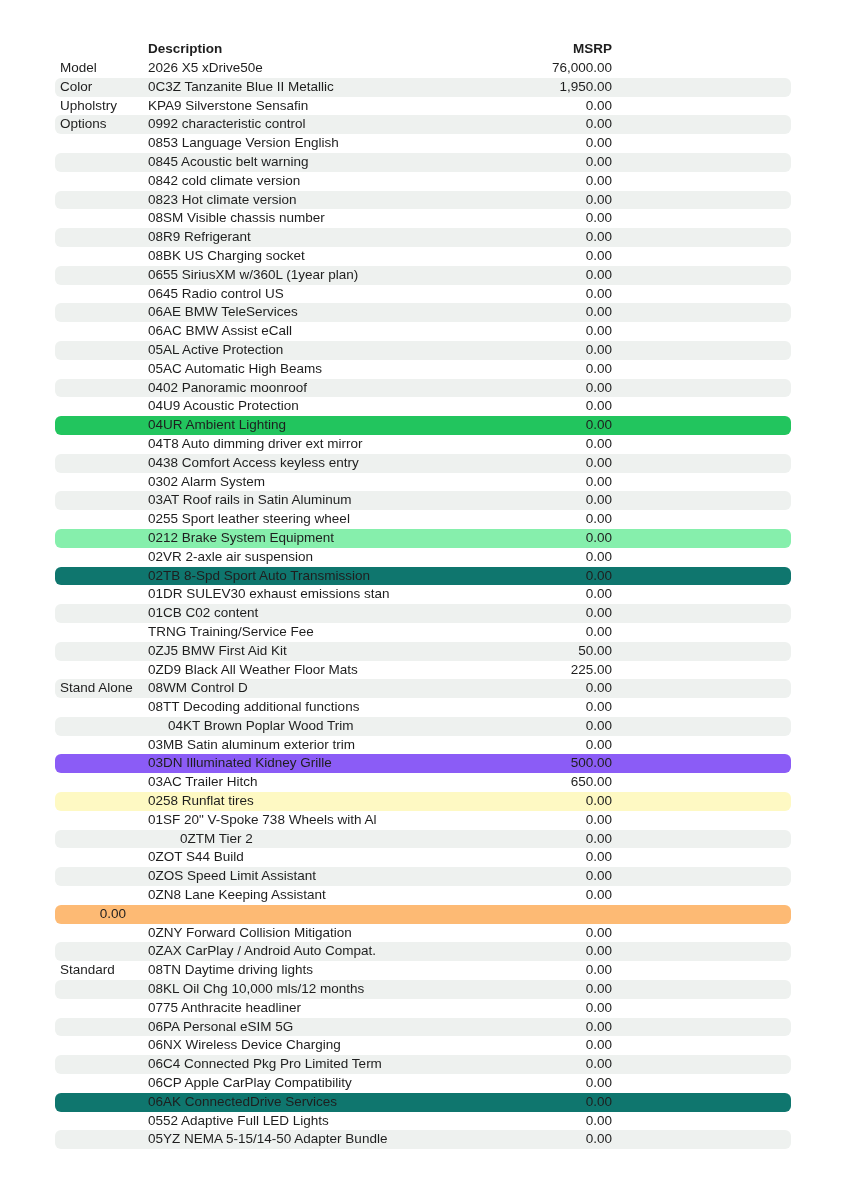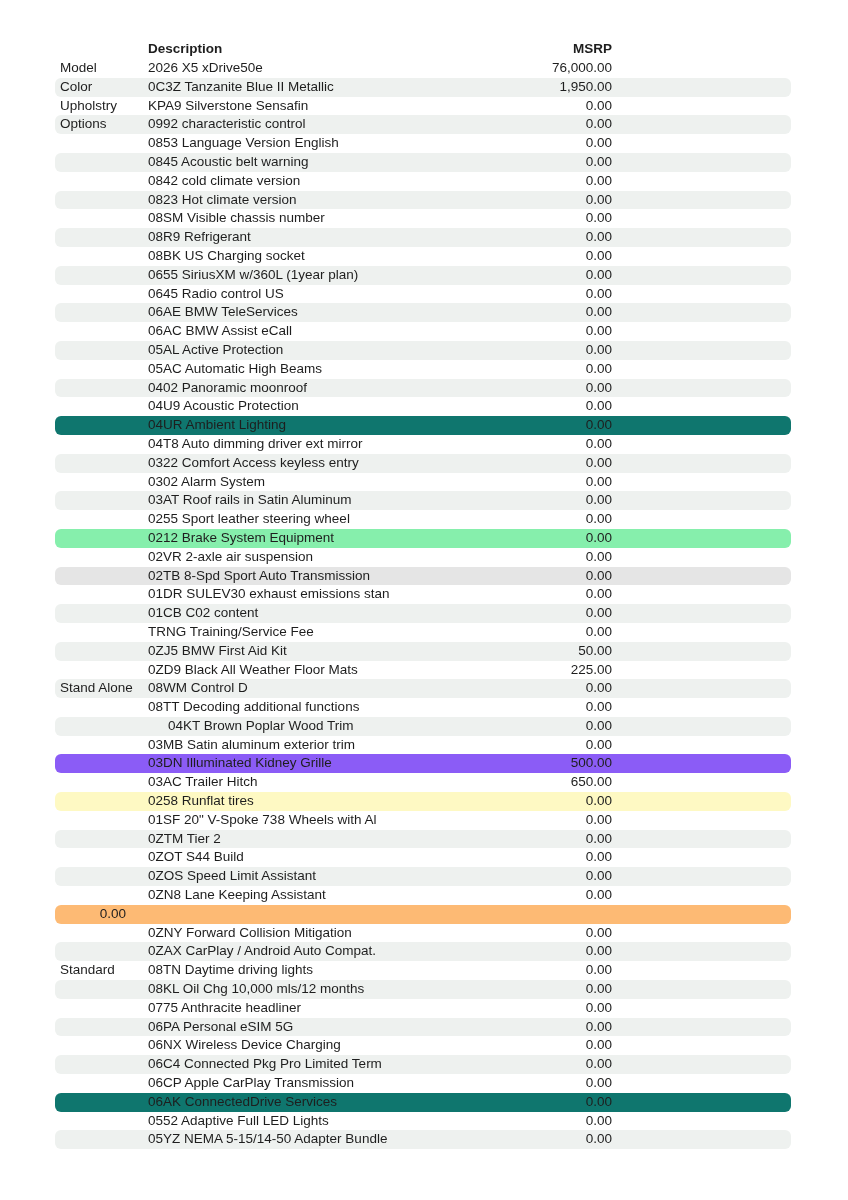--- a/index.html
+++ b/index.html
@@ -166,33 +166,33 @@
         <div class="trow striped" style="background: rgb(238, 241, 239);">
           <span class="cell-cat"></span>
           <span class="cell-desc">0402 Panoramic moonroof</span>
           <span class="cell-msrp">0.00</span>
         </div>
         <div class="trow">
           <span class="cell-cat"></span>
           <span class="cell-desc">04U9 Acoustic Protection</span>
           <span class="cell-msrp">0.00</span>
         </div>
-        <div class="trow striped" style="background: #0f766e; justify-content: flex-end;">
+        <div class="trow striped" style="background: #22c55e; justify-content: flex-end;">
           <span class="cell-cat"></span>
           <span class="cell-desc">04UR Ambient Lighting</span>
           <span class="cell-msrp">0.00</span>
         </div>
         <div class="trow">
           <span class="cell-cat"></span>
           <span class="cell-desc">04T8 Auto dimming driver ext mirror</span>
           <span class="cell-msrp">0.00</span>
         </div>
         <div class="trow striped" style="background: rgb(238, 241, 239);">
           <span class="cell-cat"></span>
-          <span class="cell-desc">0322 Comfort Access keyless entry</span>
+          <span class="cell-desc">0438 Comfort Access keyless entry</span>
           <span class="cell-msrp">0.00</span>
         </div>
         <div class="trow">
           <span class="cell-cat"></span>
           <span class="cell-desc">0302 Alarm System</span>
           <span class="cell-msrp">0.00</span>
         </div>
         <div class="trow striped" style="background: rgb(238, 241, 239);">
           <span class="cell-cat"></span>
           <span class="cell-desc">03AT Roof rails in Satin Aluminum</span>
@@ -206,21 +206,21 @@
         <div class="trow striped" style="background: #86efac;">
           <span class="cell-cat"></span>
           <span class="cell-desc">0212 Brake System Equipment</span>
           <span class="cell-msrp">0.00</span>
         </div>
         <div class="trow">
           <span class="cell-cat"></span>
           <span class="cell-desc">02VR 2-axle air suspension</span>
           <span class="cell-msrp">0.00</span>
         </div>
-        <div class="trow striped" style="background: #e5e5e5; align-items: center;">
+        <div class="trow striped" style="background: #0f766e; align-items: center;">
           <span class="cell-cat"></span>
           <span class="cell-desc">02TB 8-Spd Sport Auto Transmission</span>
           <span class="cell-msrp">0.00</span>
         </div>
         <div class="trow">
           <span class="cell-cat"></span>
           <span class="cell-desc">01DR SULEV30 exhaust emissions stan</span>
           <span class="cell-msrp">0.00</span>
         </div>
         <div class="trow striped" style="background: rgb(238, 241, 239);">
@@ -276,21 +276,21 @@
         <div class="trow striped" style="background: #fef9c3; justify-content: center;">
           <span class="cell-cat"></span>
           <span class="cell-desc">0258 Runflat tires</span>
           <span class="cell-msrp">0.00</span>
         </div>
         <div class="trow">
           <span class="cell-cat"></span>
           <span class="cell-desc">01SF 20" V-Spoke 738 Wheels with Al</span>
           <span class="cell-msrp">0.00</span>
         </div>
-        <div class="trow striped" style="background: rgb(238, 241, 239);">
+        <div class="trow striped" style="background: rgb(238, 241, 239); gap: 32px;">
           <span class="cell-cat"></span>
           <span class="cell-desc">0ZTM Tier 2</span>
           <span class="cell-msrp">0.00</span>
         </div>
         <div class="trow">
           <span class="cell-cat"></span>
           <span class="cell-desc">0ZOT S44 Build</span>
           <span class="cell-msrp">0.00</span>
         </div>
         <div class="trow striped" style="background: rgb(238, 241, 239);">
@@ -343,21 +343,21 @@
           <span class="cell-desc">06NX Wireless Device Charging</span>
           <span class="cell-msrp">0.00</span>
         </div>
         <div class="trow striped" style="background: rgb(238, 241, 239);">
           <span class="cell-cat"></span>
           <span class="cell-desc">06C4 Connected Pkg Pro Limited Term</span>
           <span class="cell-msrp">0.00</span>
         </div>
         <div class="trow">
           <span class="cell-cat"></span>
-          <span class="cell-desc">06CP Apple CarPlay Transmission</span>
+          <span class="cell-desc">06CP Apple CarPlay Compatibility</span>
           <span class="cell-msrp">0.00</span>
         </div>
         <div class="trow striped" style="background: #0f766e;">
           <span class="cell-cat"></span>
           <span class="cell-desc">06AK ConnectedDrive Services</span>
           <span class="cell-msrp">0.00</span>
         </div>
         <div class="trow">
           <span class="cell-cat"></span>
           <span class="cell-desc">0552 Adaptive Full LED Lights</span>

